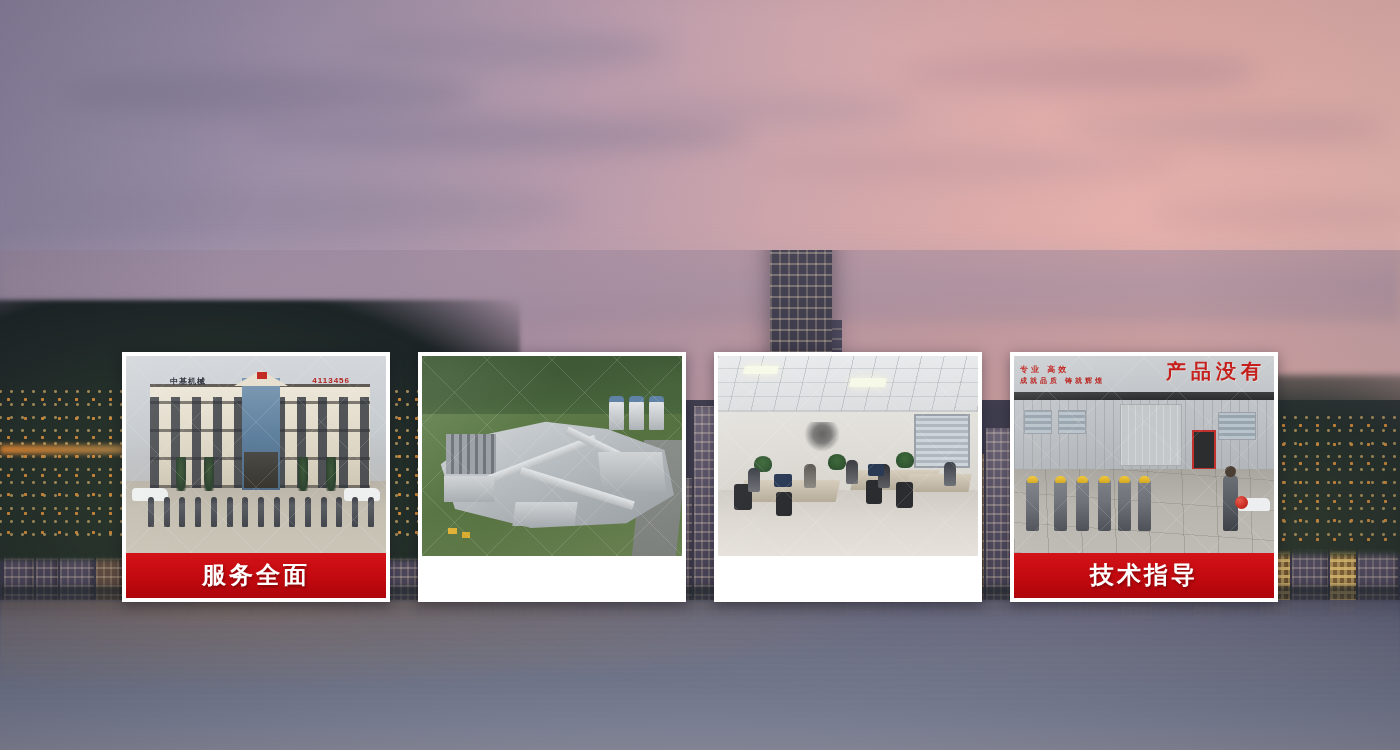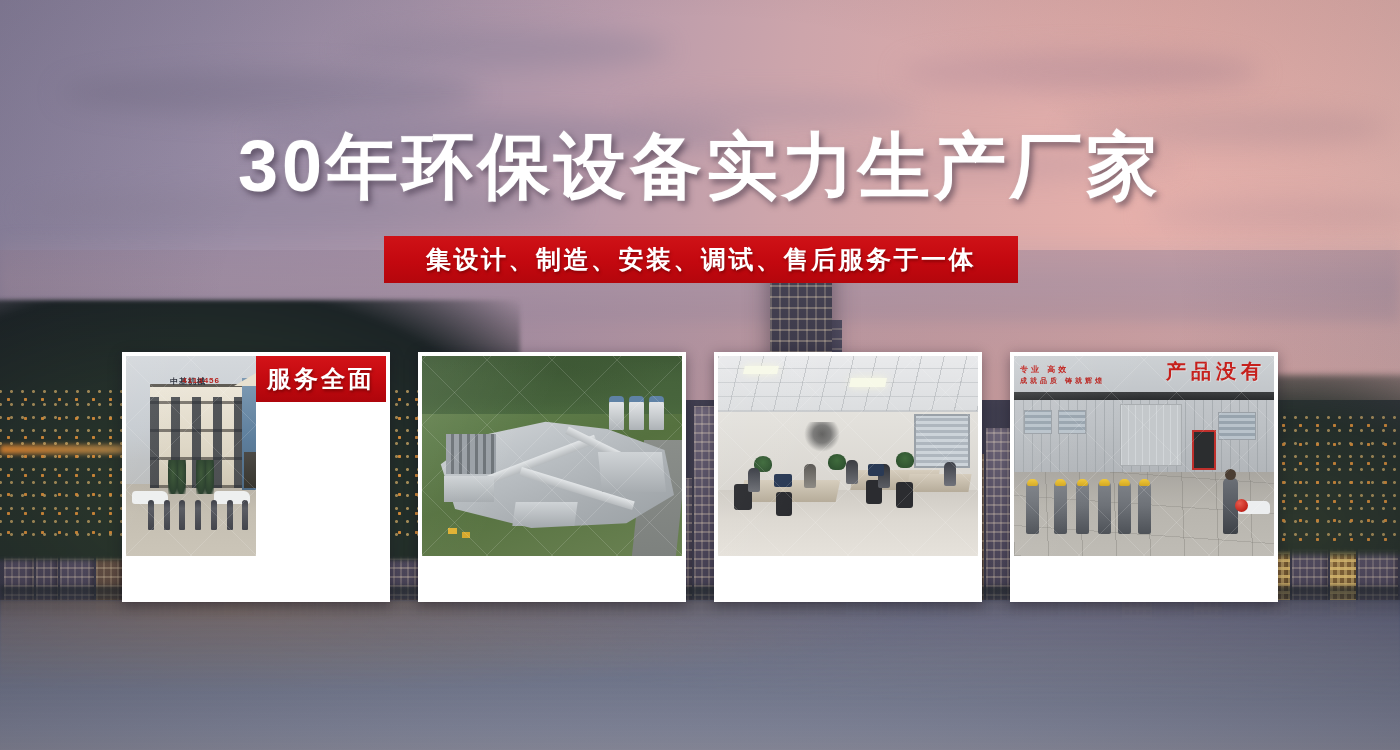--- a/index.html
+++ b/index.html
@@ -192,21 +192,21 @@
   .cards {
     position:absolute; left:122px; top:352px;
     width:1156px; height:250px;
     display:flex; gap:28px;
   }
   .card {
     width:268px; height:250px;
     background:#ffffff;
     border:4px solid #ffffff;
     box-shadow:0 3px 12px rgba(20,14,30,.4);
-    display:flex; flex-direction:row;
+    display:flex; flex-direction:column;
   }
   .card-photo {
     position:relative;
     width:100%; height:200px;
     overflow:hidden;
     background:#b9bcbe;
   }
   .card-caption {
     width:100%; height:46px;
     background:linear-gradient(180deg,#d31318 0%,#c40a10 50%,#ae050b 100%);
@@ -442,25 +442,21 @@
     <div class="hill2"></div>
     <div class="lightstrip"></div>
     <div class="lights"></div>
     <div class="lights r"></div>
   </div>
 
   <div class="riverbank"></div>
   <div class="river"></div>
   <div class="vignette"></div>
 
-  <div class="headline">30年环保设备实力生产厂家</div>
-
-  <div class="subbar">
-    <span>集设计、制造、安装、调试、售后服务于一体</span>
-  </div>
+
 
   <div class="cards">
 
     <div class="card">
       <div class="card-photo">
         <div class="p1-sky"></div>
         <div class="p1-ground"></div>
         <div class="p1-bldg"></div>
         <div class="p1-center"></div>
         <div class="p1-pediment"></div>
@@ -581,16 +577,19 @@
         <div class="p4-worker" style="left:104px;"></div>
         <div class="p4-helmet" style="left:105px; bottom:70px;"></div>
         <div class="p4-worker" style="left:124px;"></div>
         <div class="p4-helmet" style="left:125px; bottom:70px;"></div>
 
         <div class="p4-boss"></div>
         <div class="p4-bosshead"></div>
         <div class="p4-redhat"></div>
         <div class="shimmer"></div>
       </div>
+      <div class="card-caption">
+        <span>技术指导</span>
+      </div>
     </div>
 
   </div>
 </div>
 
 </body></html>

